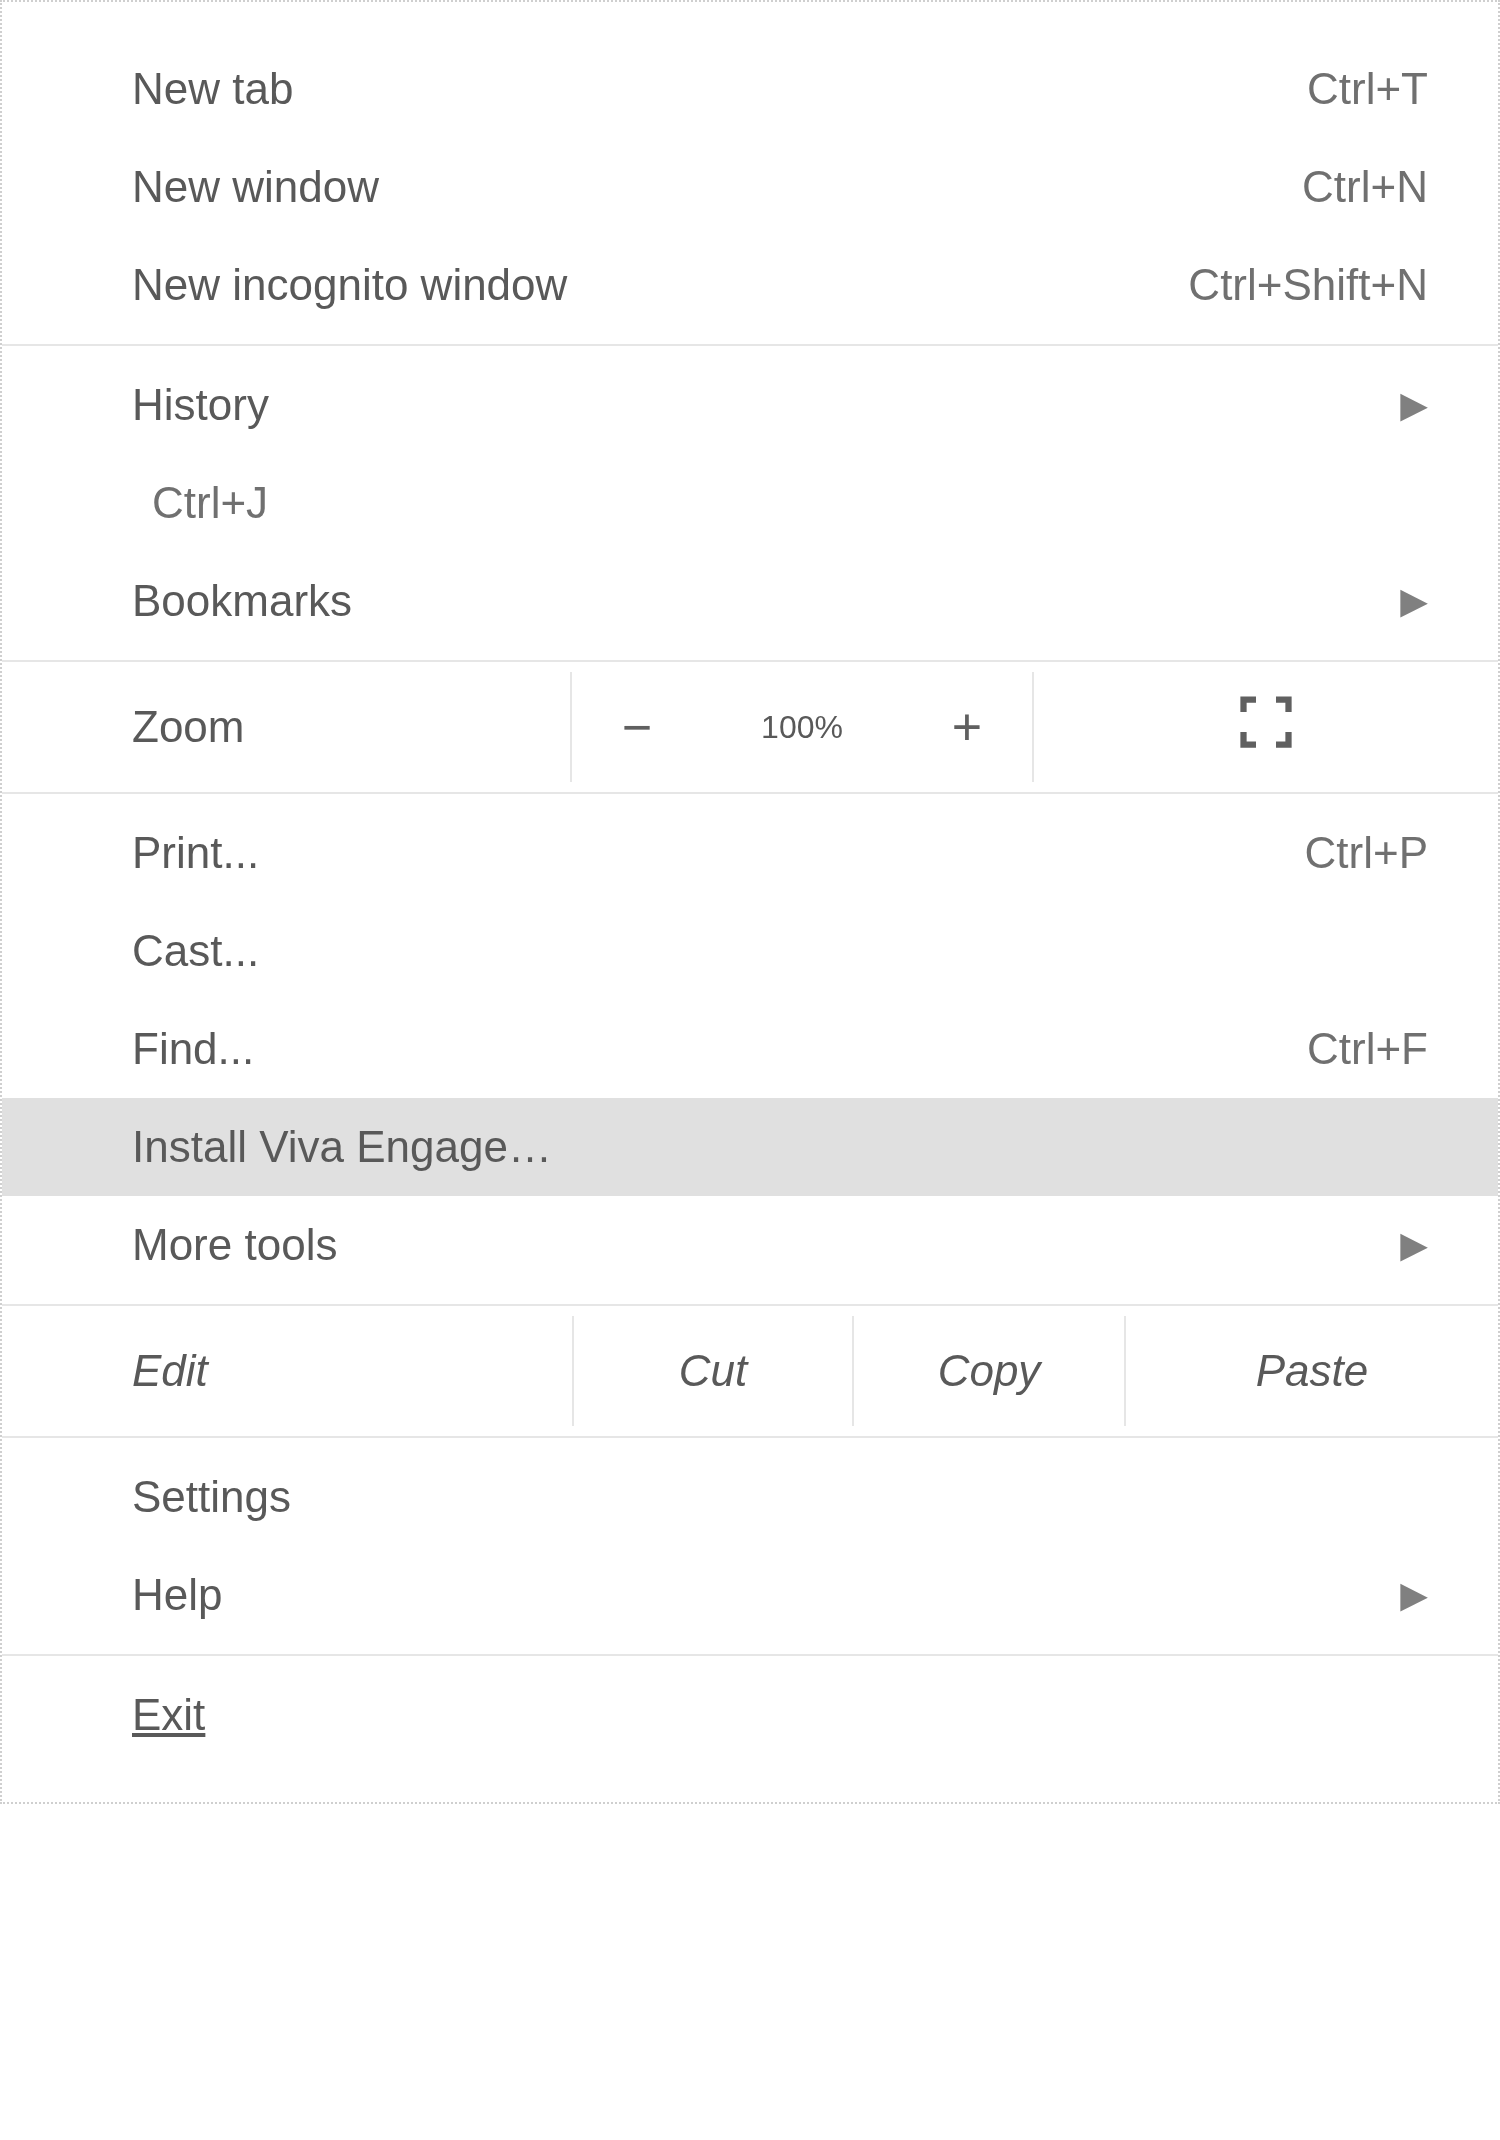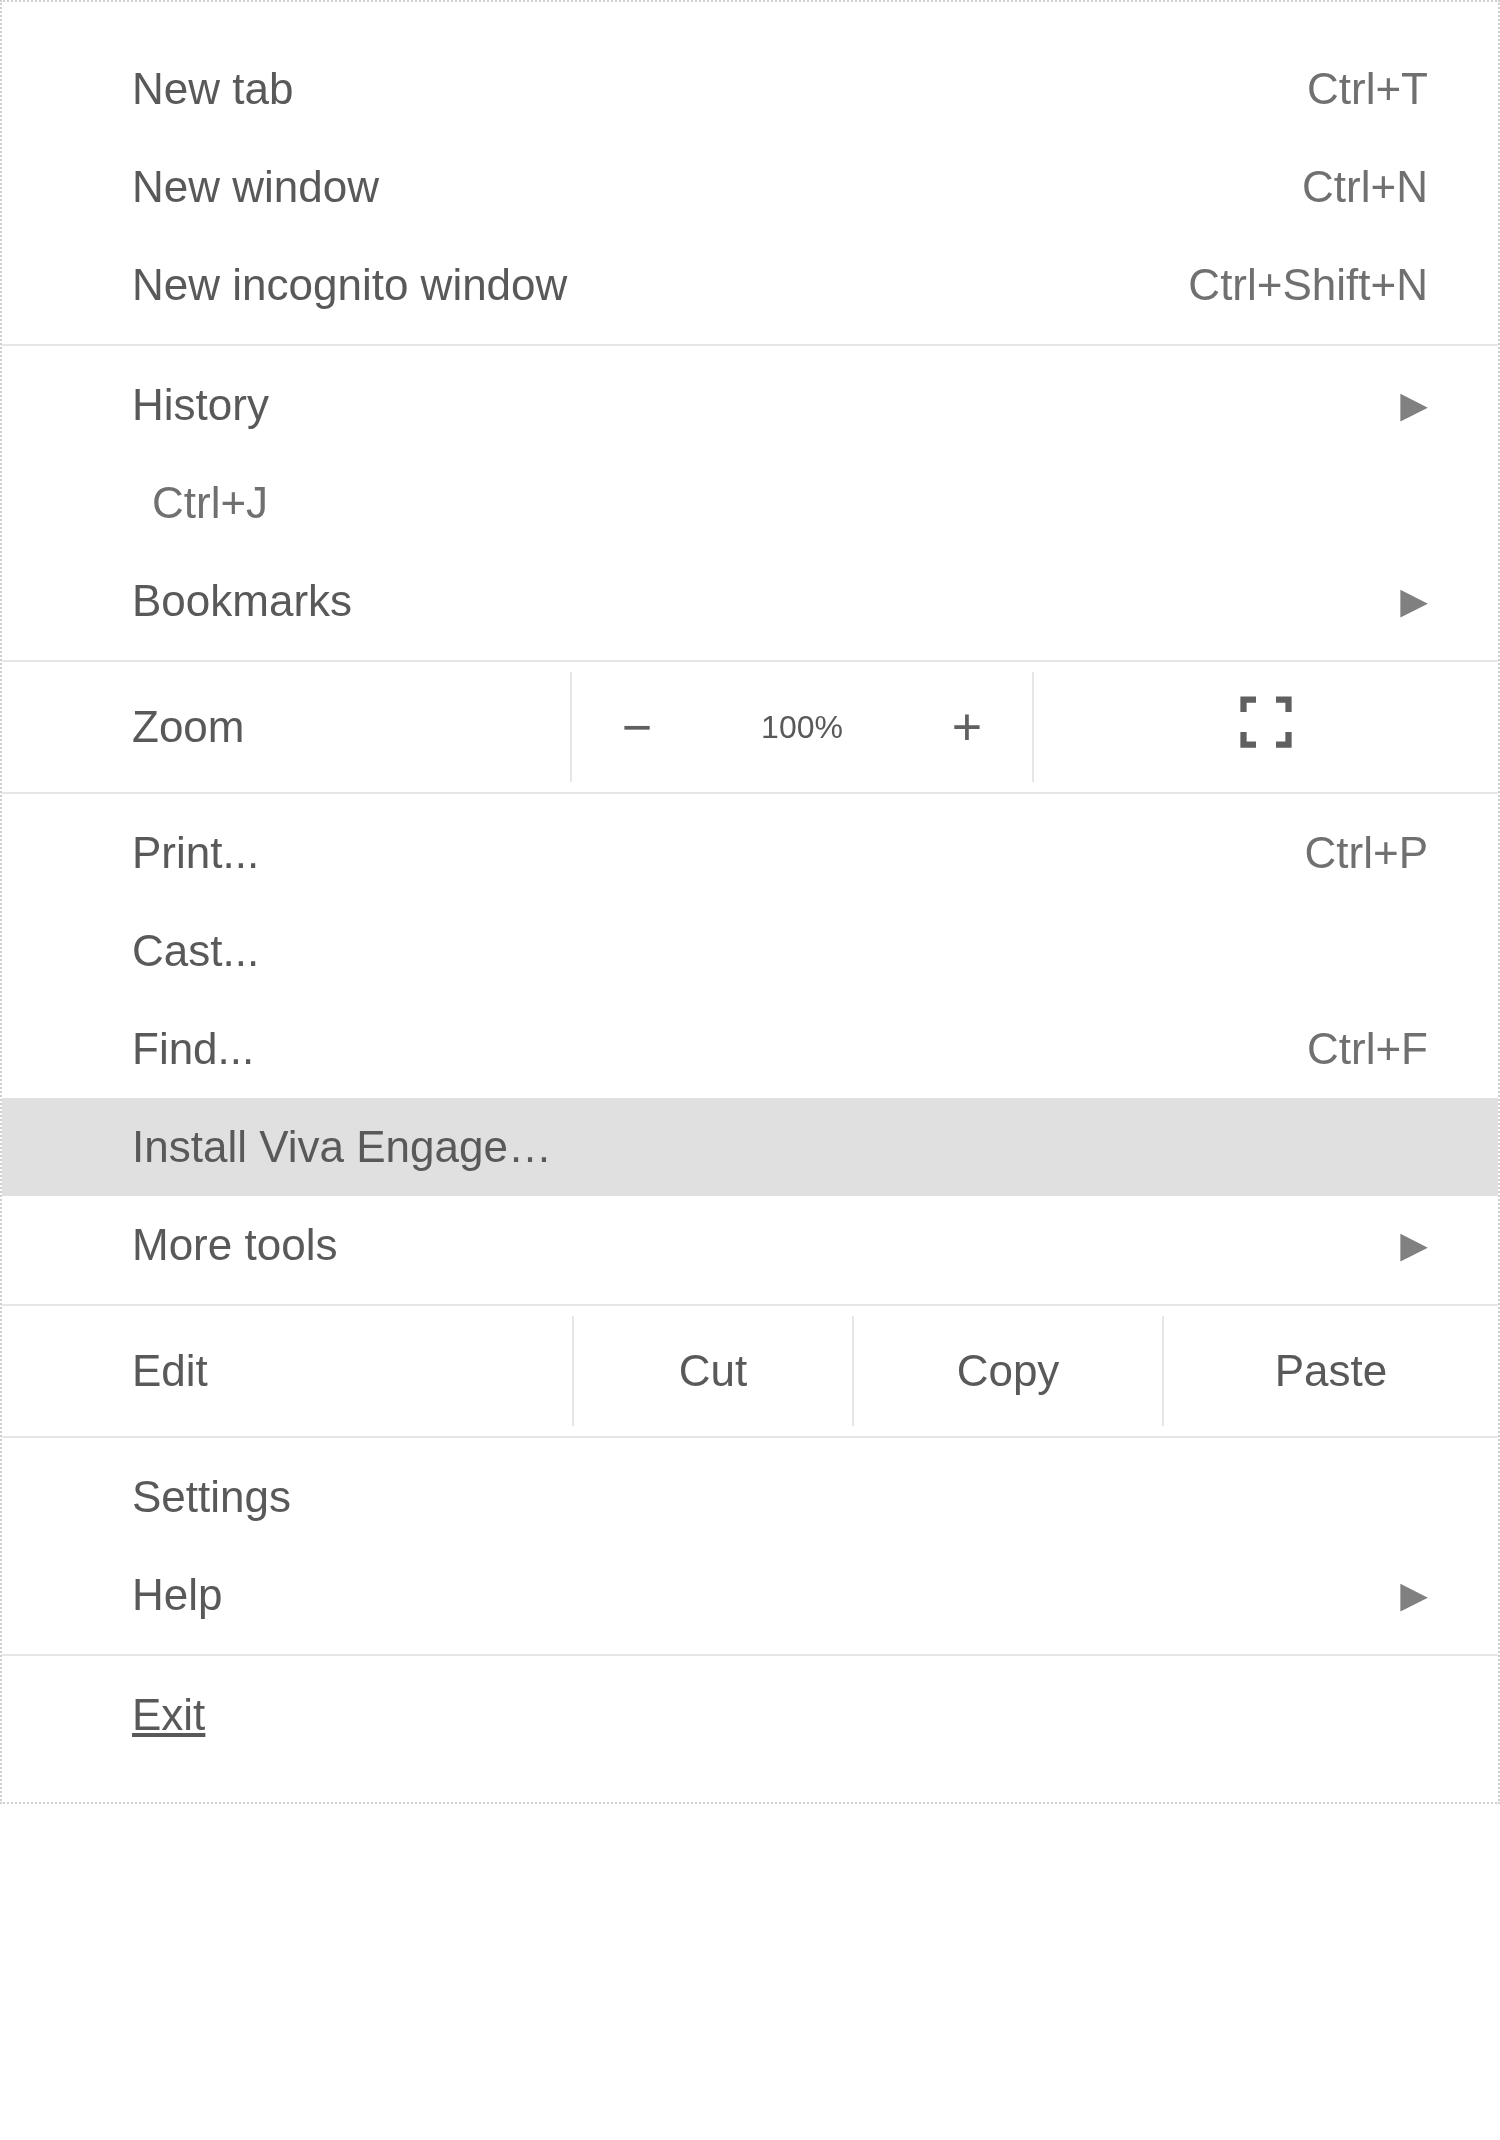--- a/index.html
+++ b/index.html
@@ -71,35 +71,36 @@
     font-size: 44px;
     color: #606060;
   }
   .fullscreen-icon svg { width: 60px; height: 60px; }
 
   
   .edit-row {
     display: flex;
     align-items: stretch;
     height: 110px;
+    font-style: italic;
   }
   .edit-label {
     flex: 0 0 570px;
     display: flex;
     align-items: center;
     padding-left: 130px;
   }
   .edit-btn {
     display: flex;
     align-items: center;
     justify-content: center;
     border-left: 2px solid #e6e6e6;
   }
   .edit-cut   { width: 280px; }
-  .edit-copy  { width: 310px; }
+  .edit-copy  { width: 272px; }
   .edit-paste { flex: 1; }
 </style>
 </head>
 <body>
 
 <div class="menu">
 
   <div class="section">
     <div class="item">
       <span class="label">New tab</span>

